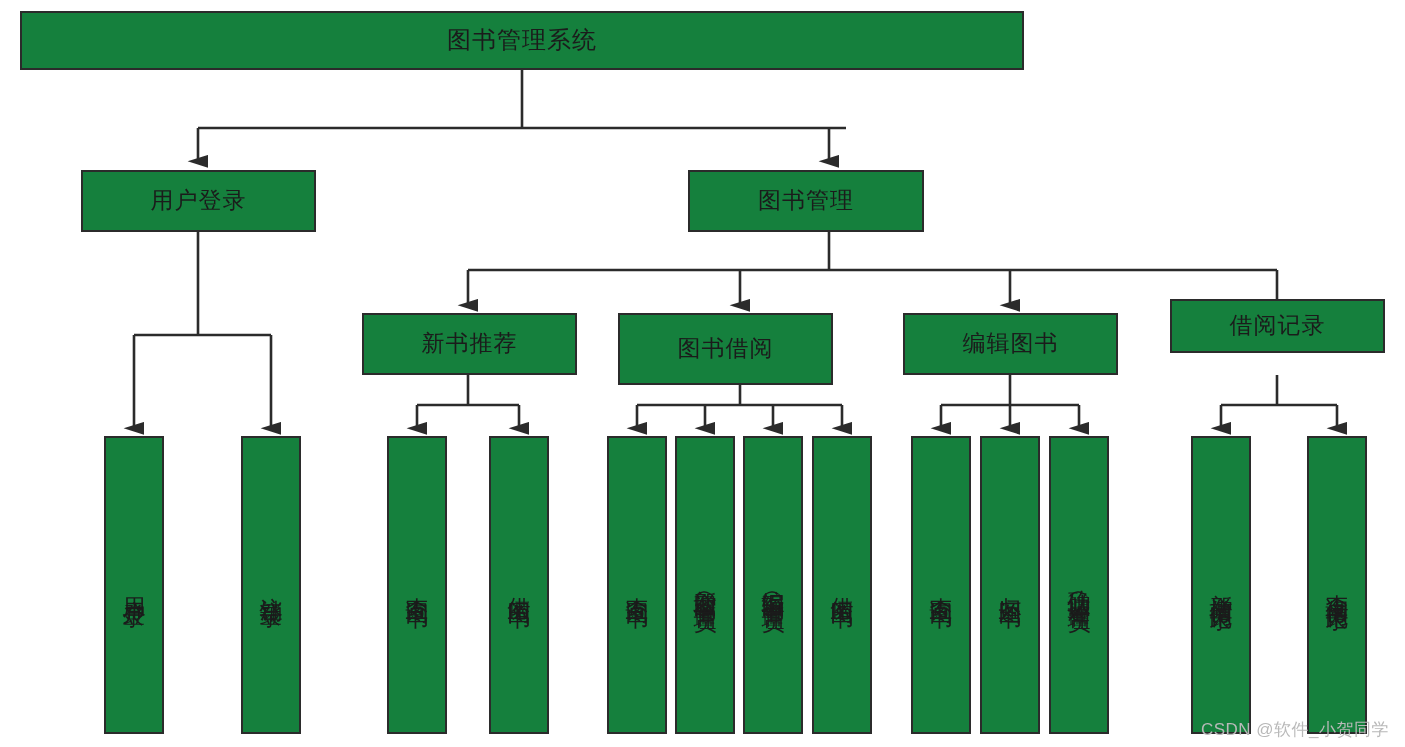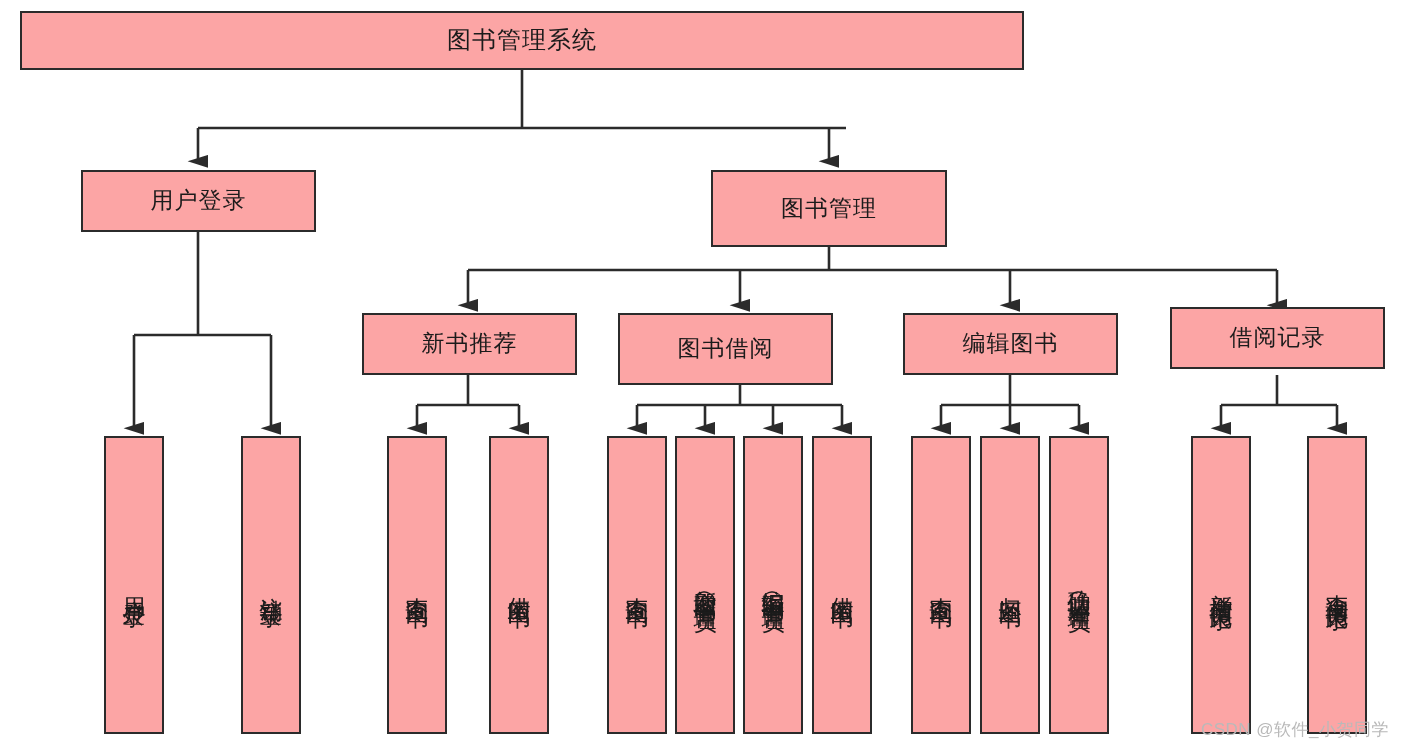--- a/index.html
+++ b/index.html
@@ -23,21 +23,21 @@
     left: 0;
     top: 0;
     width: 1405px;
     height: 747px;
     pointer-events: none;
   }
   .node {
     position: absolute;
     box-sizing: border-box;
     border: 2px solid #2b2b2b;
-    background: #fca5a5;
+    background: #15803d;
     display: flex;
     align-items: center;
     justify-content: center;
     text-align: left;
     color: #1b1b1b;
     z-index: 2;
   }
   .node .lbl {
     display: block;
     line-height: 1.18;
@@ -131,34 +131,34 @@
     </g>
   </svg>
 
   <div class="node h root" style="left:20px; top:11px; width:1004px; height:59px;">
     <span class="lbl">图书管理系统</span>
   </div>
 
   <div class="node h" style="left:81px; top:170px; width:235px; height:62px;">
     <span class="lbl">用户登录</span>
   </div>
-  <div class="node h" style="left:711px; top:170px; width:236px; height:77px;">
+  <div class="node h" style="left:688px; top:170px; width:236px; height:62px;">
     <span class="lbl">图书管理</span>
   </div>
 
   <div class="node h" style="left:362px; top:313px; width:215px; height:62px;">
     <span class="lbl">新书推荐</span>
   </div>
   <div class="node h" style="left:618px; top:313px; width:215px; height:72px;">
     <span class="lbl">图书借阅</span>
   </div>
   <div class="node h" style="left:903px; top:313px; width:215px; height:62px;">
     <span class="lbl">编辑图书</span>
   </div>
-  <div class="node h" style="left:1170px; top:307px; width:215px; height:62px;">
+  <div class="node h" style="left:1170px; top:299px; width:215px; height:54px;">
     <span class="lbl">借阅记录</span>
   </div>
 
   <div class="node v" style="left:104px; top:436px; width:60px; height:298px;">
     <span class="lbl">用户登录</span>
   </div>
   <div class="node v" style="left:241px; top:436px; width:60px; height:298px;">
     <span class="lbl">注销登录</span>
   </div>
 

